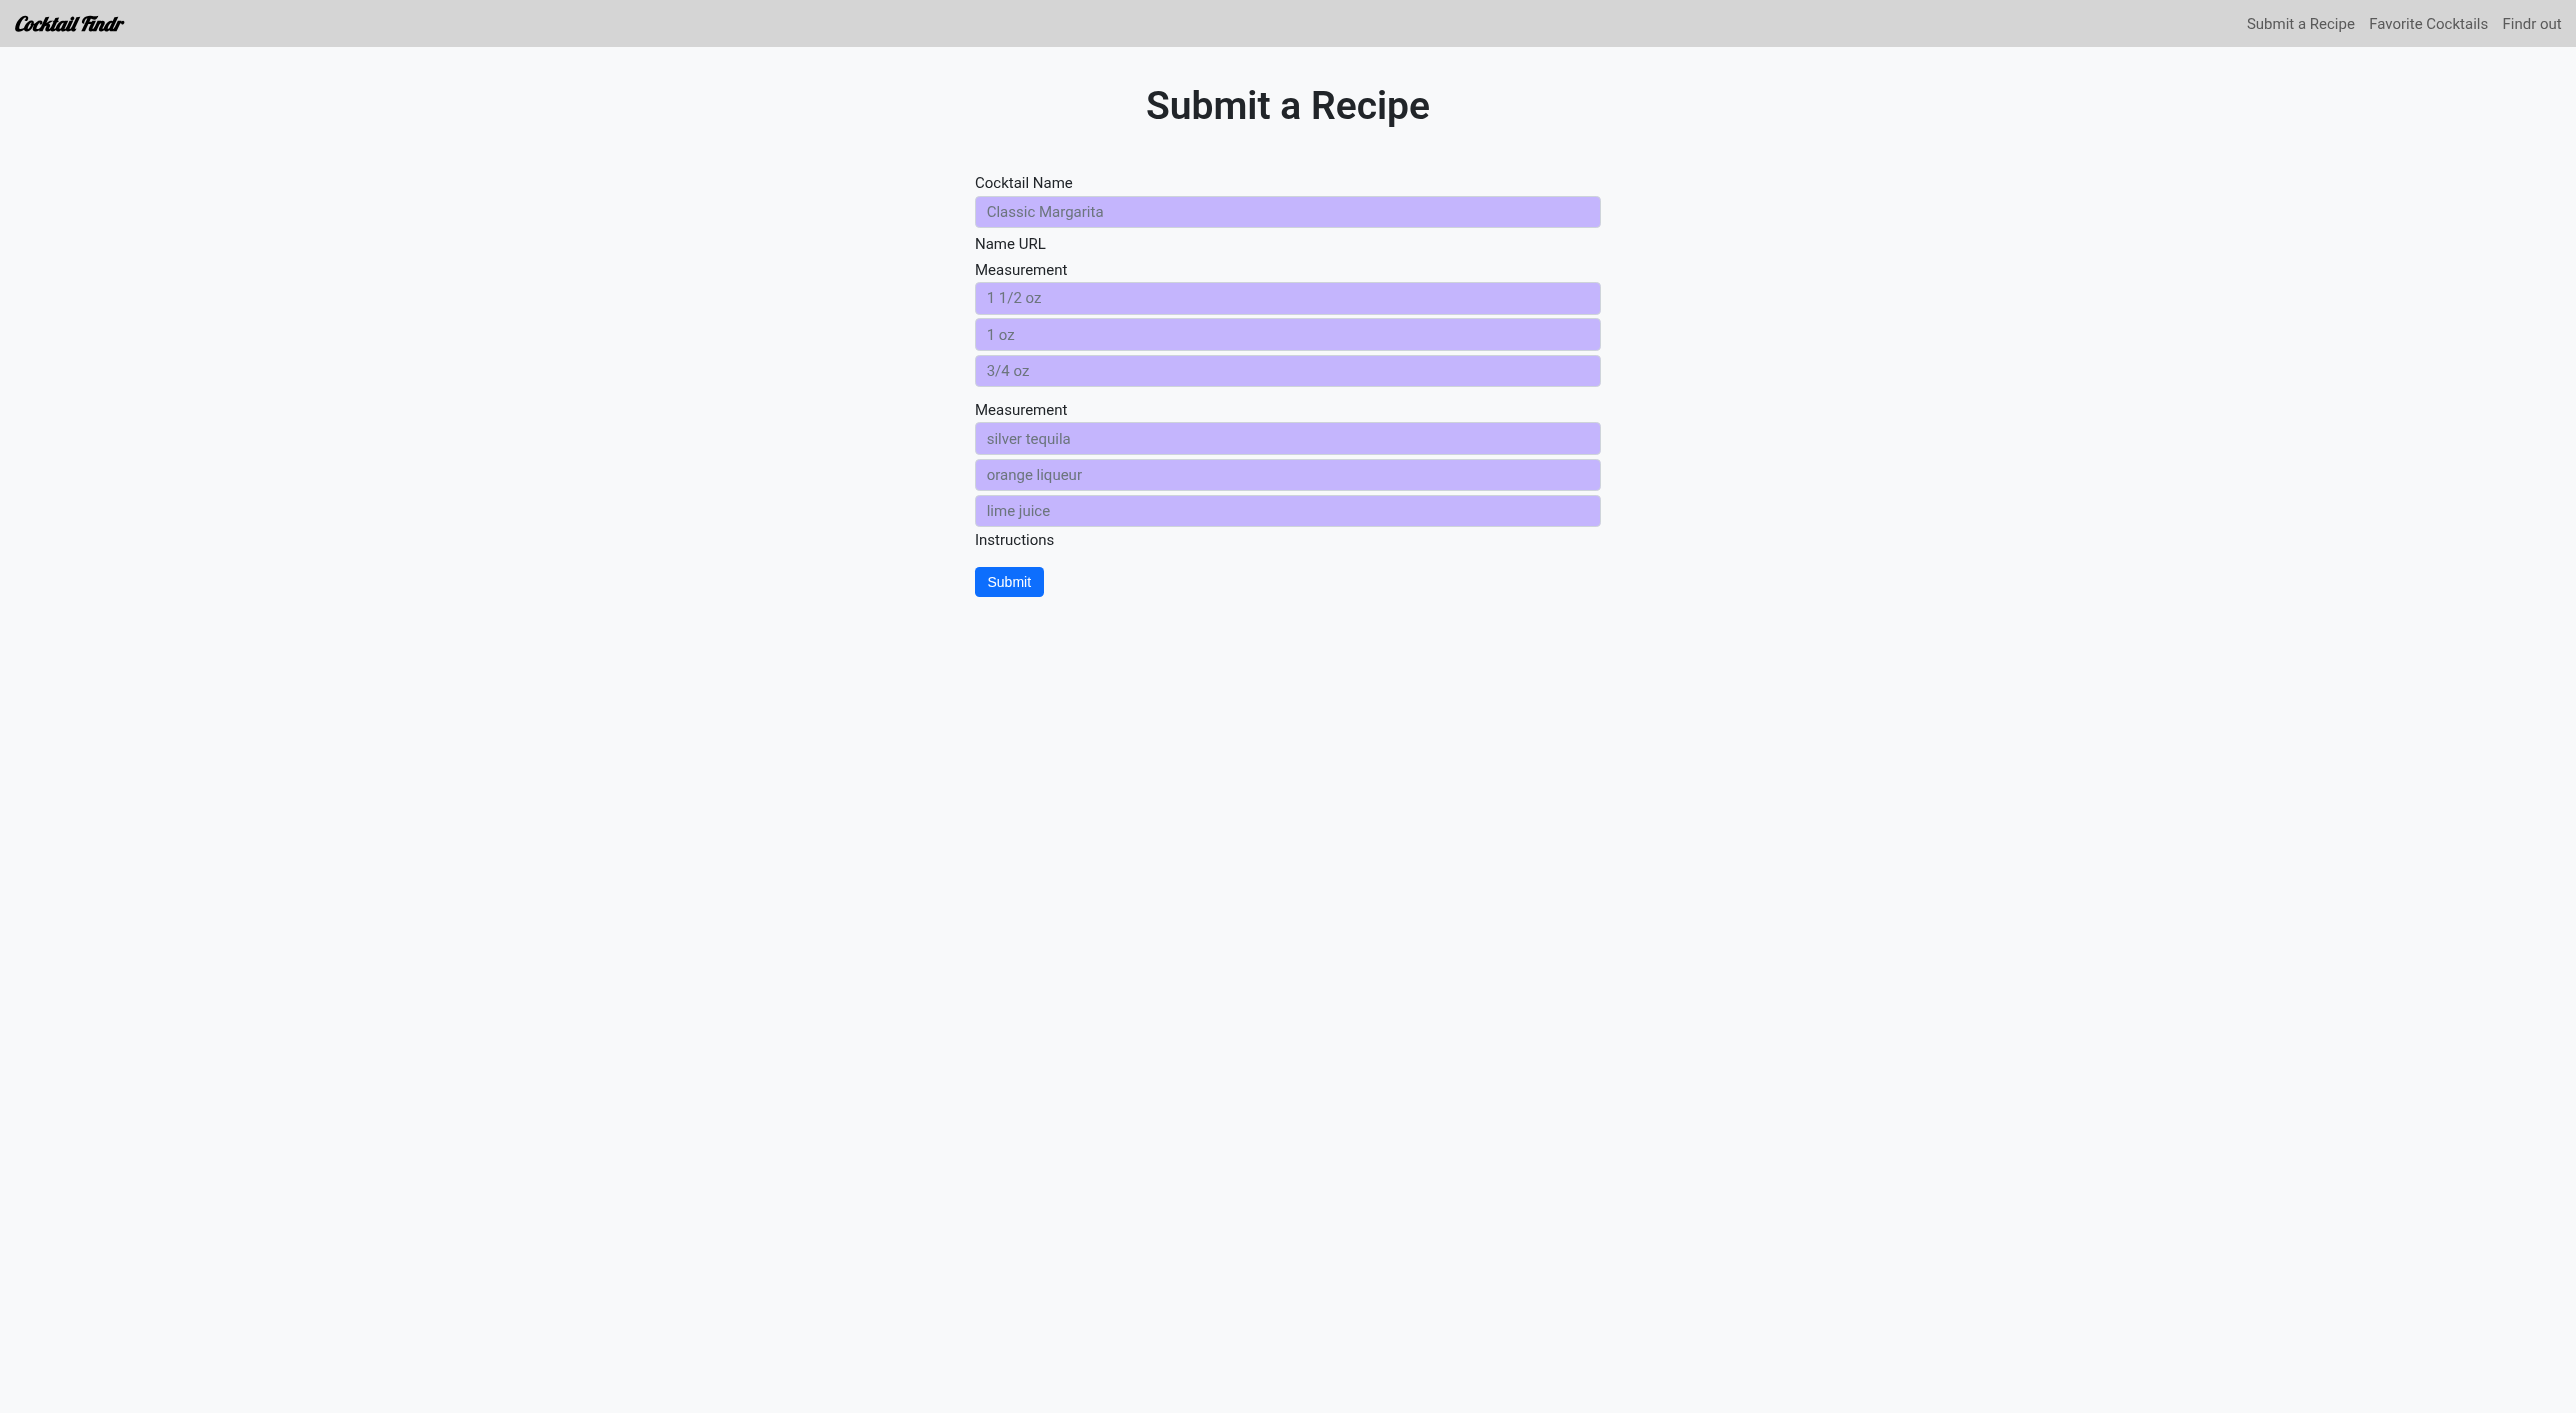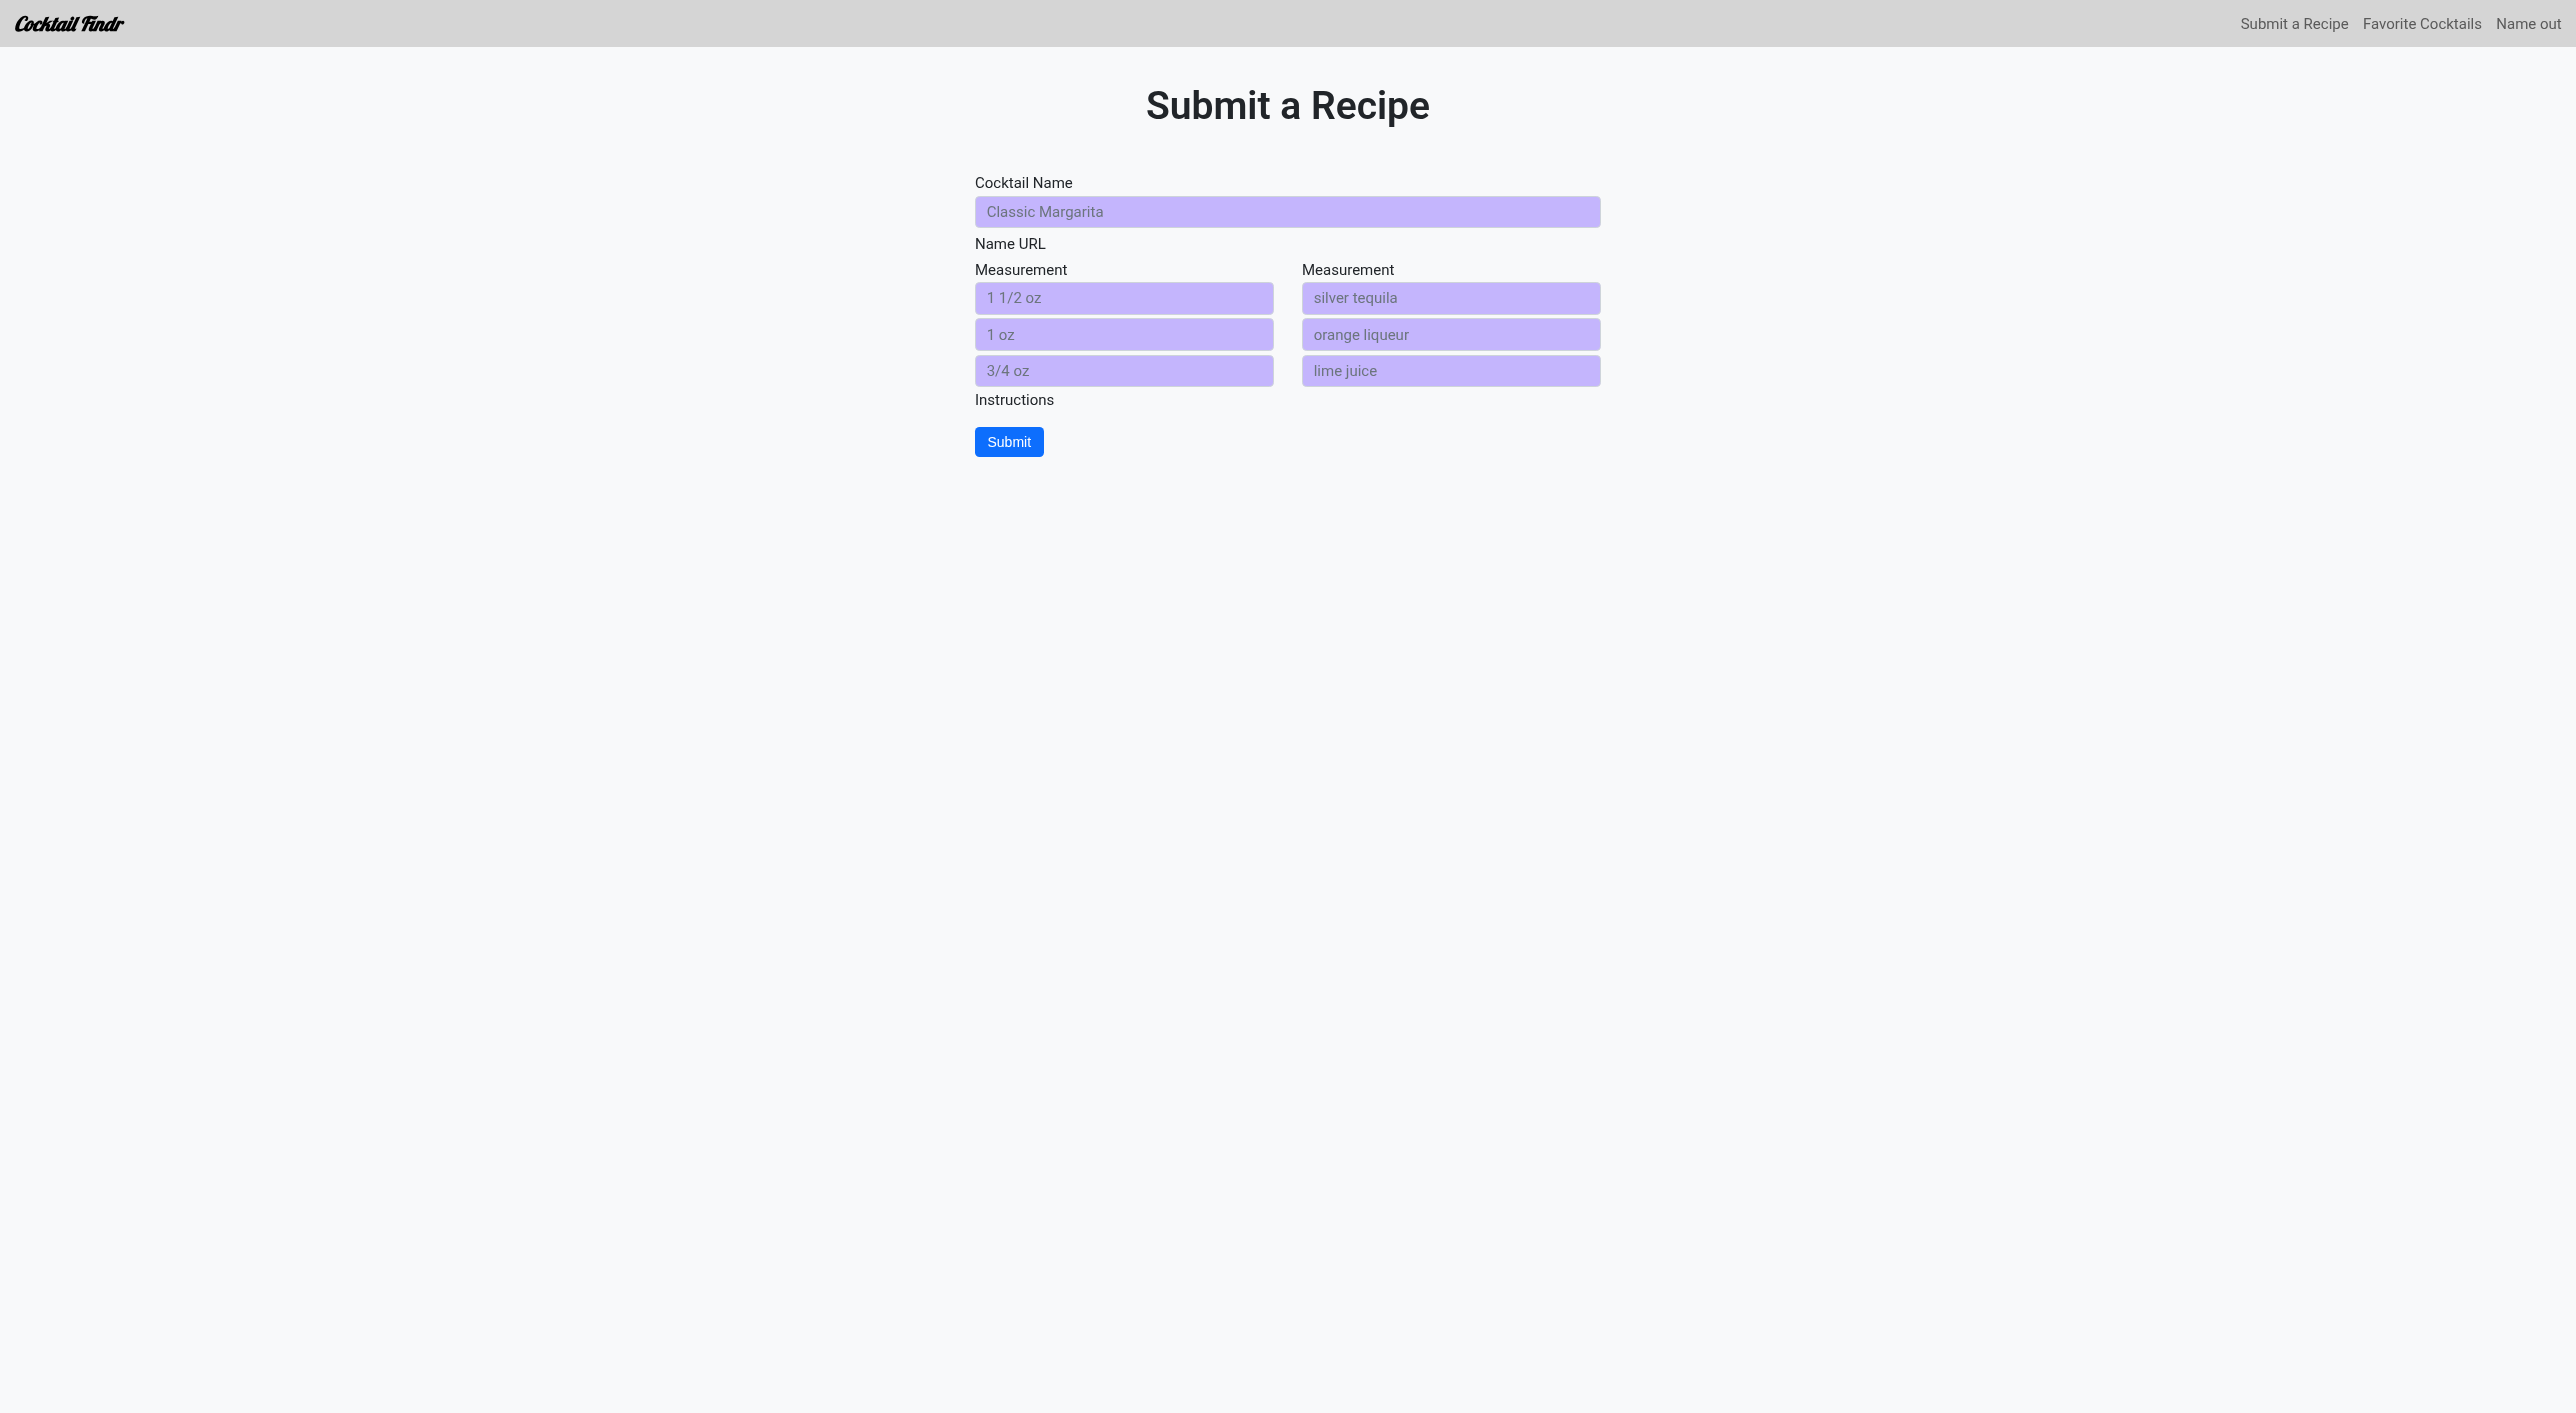--- a/index.html
+++ b/index.html
@@ -82,21 +82,22 @@
       color: #6c757d;
       opacity: 1;
     }
     
     .form-group {
       margin-bottom: 0;
     }
     
     .ingredients-row {
       display: flex;
-      gap: 28px;
+      gap: 10px;
+      flex-direction: column;
     }
     
     .ingredients-col {
       flex: 1;
     }
     
     .ingredient-input {
       margin-bottom: 3.6px;
     }
     
@@ -121,21 +122,21 @@
     }
   </style>
 </head>
 <body>
 
 <nav class="navbar">
   <a href="#" class="navbar-brand">Cocktail Findr</a>
   <ul class="navbar-nav">
     <li><a href="#" class="nav-link">Submit a Recipe</a></li>
     <li><a href="#" class="nav-link">Favorite Cocktails</a></li>
-    <li><a href="#" class="nav-link">Name out</a></li>
+    <li><a href="#" class="nav-link">Findr out</a></li>
   </ul>
 </nav>
 
 <div class="container">
   <h1 class="page-title">Submit a Recipe</h1>
 
   <form>
     <div class="form-group">
       <label class="form-label">Cocktail Name</label>
       <input type="text" class="form-control" placeholder="Classic Margarita" style="">

